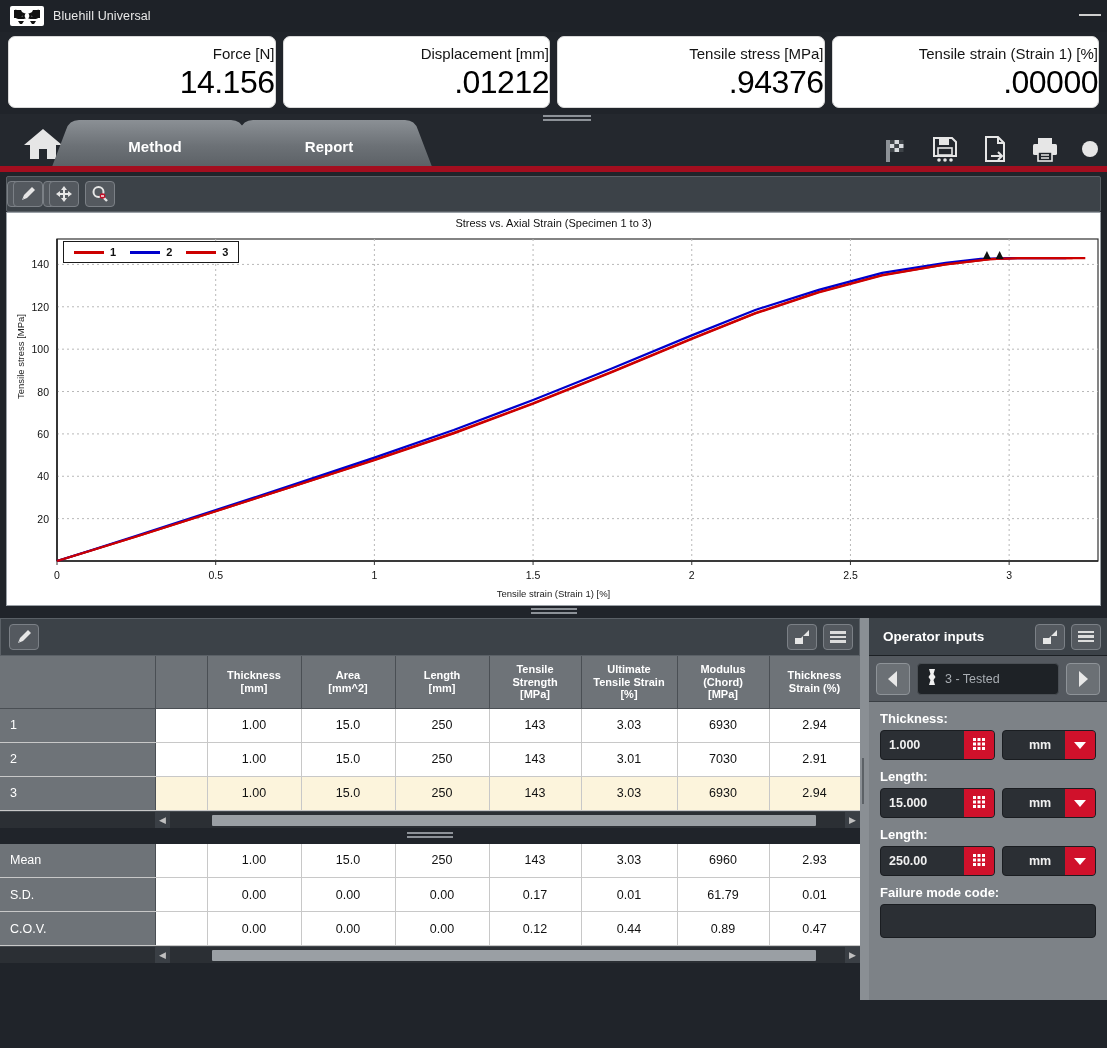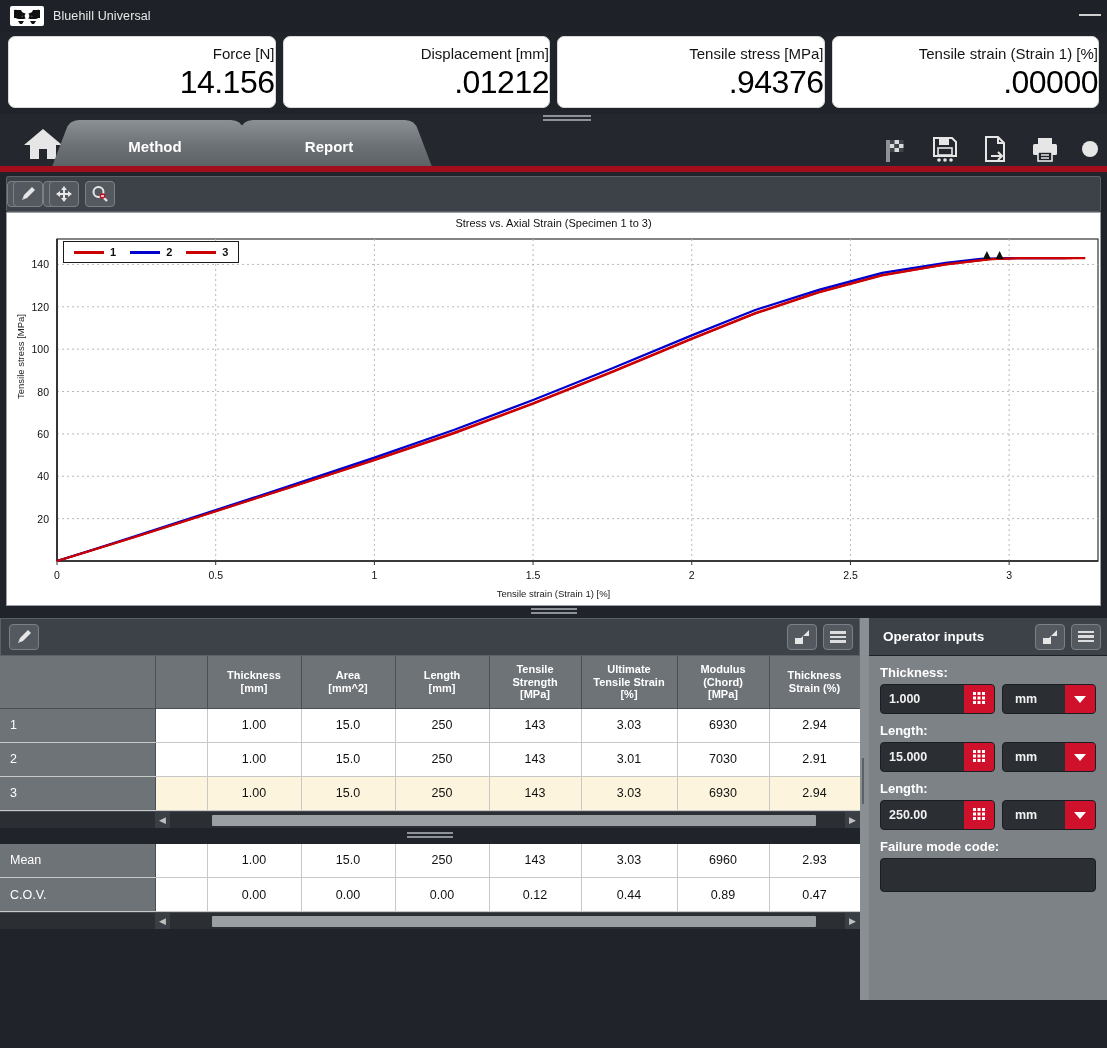--- a/index.html
+++ b/index.html
@@ -243,21 +243,21 @@
   }
   .numfield .val { flex: 1; color: #f0f0f0; font-size: 12.5px; padding-left: 8px; }
   .keypad {
     width: 30px; height: 100%; background: #d0112b;
     display: flex; align-items: center; justify-content: center; cursor: pointer;
   }
   .unitfield {
     width: 94px; height: 30px; background: #2b2f34; border: 1px solid #1a1d21;
     border-radius: 4px; display: flex; align-items: center; overflow: hidden;
   }
-  .unitfield .val { flex: 1; color: #f0f0f0; font-size: 12.5px; padding-left: 12px; }
+  .unitfield .val { flex: 1; color: #f0f0f0; font-size: 12.5px; padding-left: 26px; }
   .dropbtn {
     width: 30px; height: 100%; background: #d0112b;
     display: flex; align-items: center; justify-content: center; cursor: pointer;
   }
   .textfield {
     height: 34px; background: #2b2f34; border: 1px solid #1a1d21;
     border-radius: 4px; width: 100%;
   }
 </style>
 </head>
@@ -649,20 +649,31 @@
             <td></td>
             <td>1.00</td>
             <td>15.0</td>
             <td>250</td>
             <td>143</td>
             <td>3.03</td>
             <td>6960</td>
             <td>2.93</td>
           </tr>
           <tr>
+            <td class="rowhdr">S.D.</td>
+            <td></td>
+            <td>0.00</td>
+            <td>0.00</td>
+            <td>0.00</td>
+            <td>0.17</td>
+            <td>0.01</td>
+            <td>61.79</td>
+            <td>0.01</td>
+          </tr>
+          <tr>
             <td class="rowhdr">C.O.V.</td>
             <td></td>
             <td>0.00</td>
             <td>0.00</td>
             <td>0.00</td>
             <td>0.12</td>
             <td>0.44</td>
             <td>0.89</td>
             <td>0.47</td>
           </tr>
@@ -694,20 +705,40 @@
       </div>
       <div class="hdr-btn hamburger">
         <div>
             <i></i>
             <i></i>
             <i></i>
           </div>
       </div>
     </div>
 
+    <div id="op-nav">
+      <div class="navbtn">
+        <svg width="16" height="18" viewBox="0 0 16 18">
+            <path d="M12 1 L3 9 L12 17 Z" fill="#e8e8e8"></path>
+          </svg>
+      </div>
+      <div id="specimen-field">
+        <span>
+          <svg width="12" height="18" viewBox="0 0 12 18">
+            <path d="M3 1 H9 L7.5 6 L9.5 9 L7.5 12 L9 17 H3 L4.5 12 L2.5 9 L4.5 6 Z" fill="#f0f0f0"></path>
+          </svg>
+        </span>
+        <span>3 - Tested</span>
+      </div>
+      <div class="navbtn">
+        <svg width="16" height="18" viewBox="0 0 16 18">
+            <path d="M4 1 L13 9 L4 17 Z" fill="#e8e8e8"></path>
+          </svg>
+      </div>
+    </div>
 
     <div id="op-body">
       <div class="op-label">Thickness:</div>
       <div class="op-row">
         <div class="numfield">
           <span class="val">1.000</span>
           <span class="keypad">
             <svg width="14" height="16" viewBox="0 0 14 16">
               <g fill="#fff">
                   <rect x="1" y="1" width="3" height="3"></rect>

